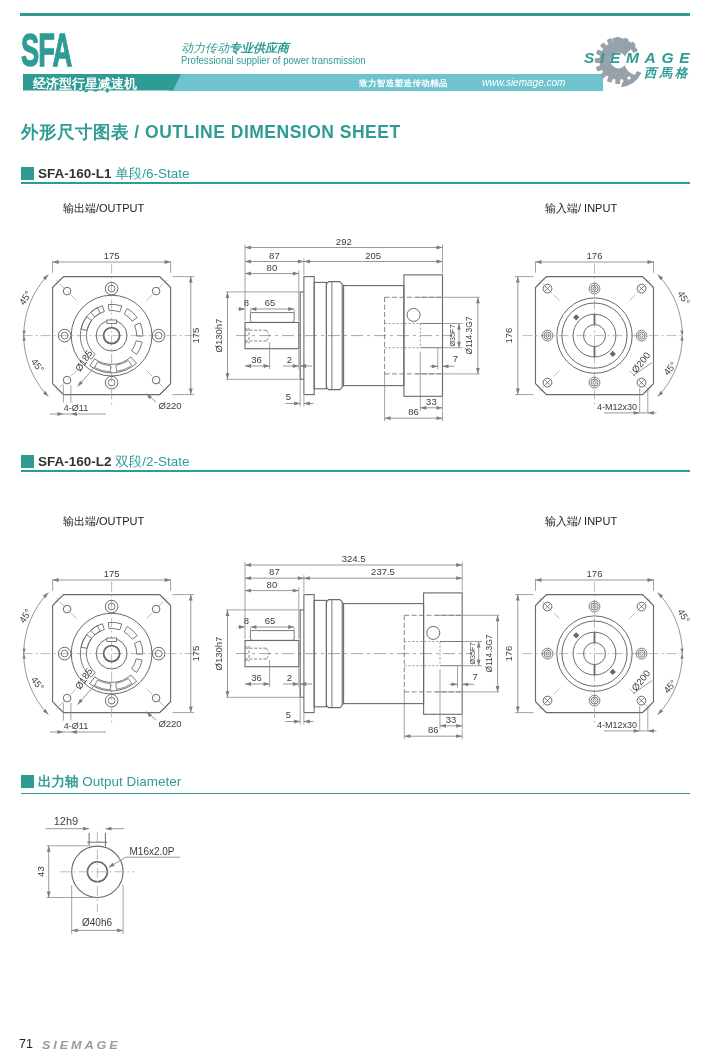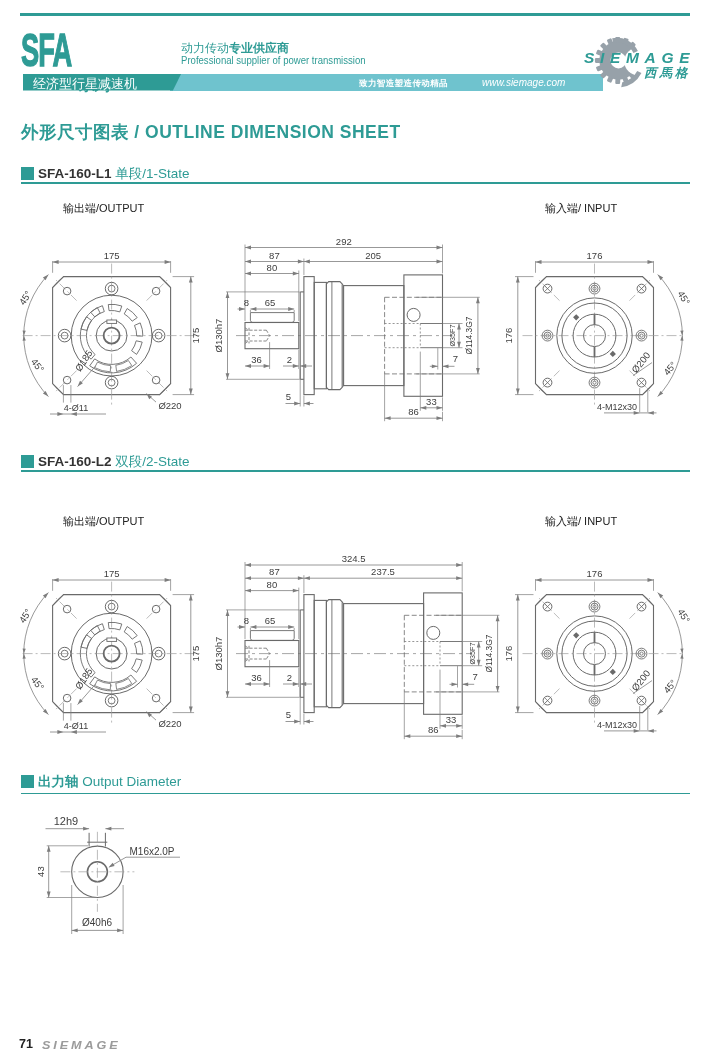--- a/index.html
+++ b/index.html
@@ -7,25 +7,25 @@
 .abs{position:absolute;}
 .teal{color:#2e9b95;}
 svg text{font-family:"Liberation Sans",sans-serif;}
 </style></head>
 <body>
 <div id="page">
 
   <div class="abs" style="left:20px;top:13px;width:670px;height:2.6px;background:#2e9b95;"></div>
   <div class="abs teal" style="left:21px;top:22px;font-size:47px;font-weight:bold;letter-spacing:-1.5px;-webkit-text-stroke:1.3px #2e9b95;transform:scaleX(0.58);transform-origin:left;">SFA</div>
   <div class="abs teal" style="left:79px;top:47px;font-size:15.5px;font-weight:bold;margin-top:28px;">系列</div>
-  <div class="abs teal" style="left:181px;top:40px;font-size:12px;">动力传动<b>专业供应商</b></div>
+  <div class="abs teal" style="left:181px;top:40px;font-size:12px;font-style:italic;">动力传动<b>专业供应商</b></div>
   <div class="abs teal" style="left:181px;top:53.5px;font-size:11px;transform:scaleX(0.87);transform-origin:left;">Professional supplier of power transmission</div>
   <div class="abs" style="left:170px;top:73.5px;width:433px;height:17px;background:#6fc3ce;"></div>
   <div class="abs" style="left:23px;top:73.5px;width:158.3px;height:17px;background:#2e9b95;clip-path:polygon(0 0,100% 0,94.7% 100%,0 100%);"></div>
-  <div class="abs" style="left:33px;top:75px;font-size:13px;font-weight:normal;color:#fff;">经济型行星减速机</div>
+  <div class="abs" style="left:33px;top:75px;font-size:13px;font-weight:bold;color:#fff;">经济型行星减速机</div>
   <div class="abs" style="left:359px;top:77.5px;font-size:8.5px;font-weight:bold;color:#fff;letter-spacing:0.4px;text-align:center;">致力智造塑造传动精品</div>
   <div class="abs" style="left:482px;top:77px;font-size:10px;font-weight:normal;font-style:italic;color:#fff;">www.siemage.com</div>
   <svg class="abs" style="left:560px;top:20px;" width="151" height="95" viewBox="0 0 151 95">
     <g transform="translate(-560,-20)">
         <g transform="translate(618.5,60.5) scale(0.9)" fill="#97a1a9">
 <g>
             <rect x="-2.7" y="-26.2" width="5.4" height="7.5" rx="1.2" transform="rotate(138)"></rect>
             <rect x="-2.7" y="-26.2" width="5.4" height="7.5" rx="1.2" transform="rotate(160)"></rect>
             <rect x="-2.7" y="-26.2" width="5.4" height="7.5" rx="1.2" transform="rotate(182)"></rect>
             <rect x="-2.7" y="-26.2" width="5.4" height="7.5" rx="1.2" transform="rotate(204)"></rect>
@@ -46,21 +46,21 @@
 <path d="M 20.8 11.7 A 24.8 24.8 0 0 1 4.2 24.2 L 3 29.7 A 30 30 0 0 0 25.5 13.8 Z" fill="#97a1a9"></path>
 </g>
       </g>
     <text x="24" y="43" fill="#2e9b95" font-size="15.5" font-weight="bold" font-style="italic" letter-spacing="1.5" textLength="107">SIEMAGE</text>
     <text x="84" y="56.5" fill="#2e9b95" font-size="12.5" font-weight="bold" font-style="italic" font-family="Liberation Serif" letter-spacing="3">西馬格</text>
   </svg>
 
   <div class="abs teal" style="left:21px;top:120px;font-size:17.5px;font-weight:bold;letter-spacing:0.5px;">外形尺寸图表 / OUTLINE DIMENSION SHEET</div>
 
   <div class="abs" style="left:21px;top:167px;width:12.5px;height:12.5px;background:#2e9b95;"></div>
-  <div class="abs" style="left:38px;top:165px;font-size:13.5px;color:#333;"><b>SFA-160-L1</b> <span class="teal">单段/1-State</span></div>
+  <div class="abs" style="left:38px;top:165px;font-size:13.5px;color:#333;"><b>SFA-160-L1</b> <span class="teal">单段/6-State</span></div>
   <div class="abs" style="left:21px;top:182px;width:669px;height:1.6px;background:#2e9b95;"></div>
   <div class="abs" style="left:21px;top:455px;width:12.5px;height:12.5px;background:#2e9b95;"></div>
   <div class="abs" style="left:38px;top:453px;font-size:13.5px;color:#333;"><b>SFA-160-L2</b> <span class="teal">双段/2-State</span></div>
   <div class="abs" style="left:21px;top:470px;width:669px;height:1.6px;background:#2e9b95;"></div>
   <div class="abs" style="left:21px;top:775px;width:12.5px;height:12.5px;background:#2e9b95;"></div>
   <div class="abs teal" style="left:38px;top:773px;font-size:13.5px;text-align:right;"><b>出力轴</b> Output Diameter</div>
   <div class="abs" style="left:21px;top:792.5px;width:669px;height:1.6px;background:#2e9b95;"></div>
 
   <div class="abs" style="left:63px;top:201px;font-size:11px;color:#222;">输出端/OUTPUT</div>
   <div class="abs" style="left:545px;top:201px;font-size:11px;color:#222;">输入端/ INPUT</div>
@@ -594,15 +594,15 @@
 <text x="152.0" y="854.5" font-size="10" text-anchor="middle" fill="#3d3d3d" font-weight="normal">M16x2.0P</text>
 <line x1="71.7" y1="885.0" x2="71.7" y2="934.0" stroke="#7d7d7d" stroke-width="0.7"></line>
 <line x1="123.1" y1="885.0" x2="123.1" y2="934.0" stroke="#7d7d7d" stroke-width="0.7"></line>
 <line x1="71.7" y1="930.4" x2="123.1" y2="930.4" stroke="#7d7d7d" stroke-width="0.8"></line>
 <polygon points="71.7,930.4 77.7,928.5 77.7,932.3" fill="#7d7d7d"></polygon>
 <polygon points="123.1,930.4 117.1,932.3 117.1,928.5" fill="#7d7d7d"></polygon>
 <text x="97.0" y="926.0" font-size="10" text-anchor="middle" fill="#3d3d3d" font-weight="normal">Ø40h6</text>
   </svg>
 
 
-  <div class="abs" style="left:19px;top:1037px;font-size:12.5px;font-weight:bold;color:#222;">71</div>
+  <div class="abs" style="left:19px;top:1037px;font-size:12.5px;font-weight:normal;color:#222;">71</div>
   <div class="abs" style="left:42px;top:1039px;font-size:11px;font-weight:bold;font-style:italic;color:#9b9b9b;letter-spacing:2.5px;transform:scaleX(1.15);transform-origin:left;">SIEMAGE</div>
 </div>
 
 </body></html>

